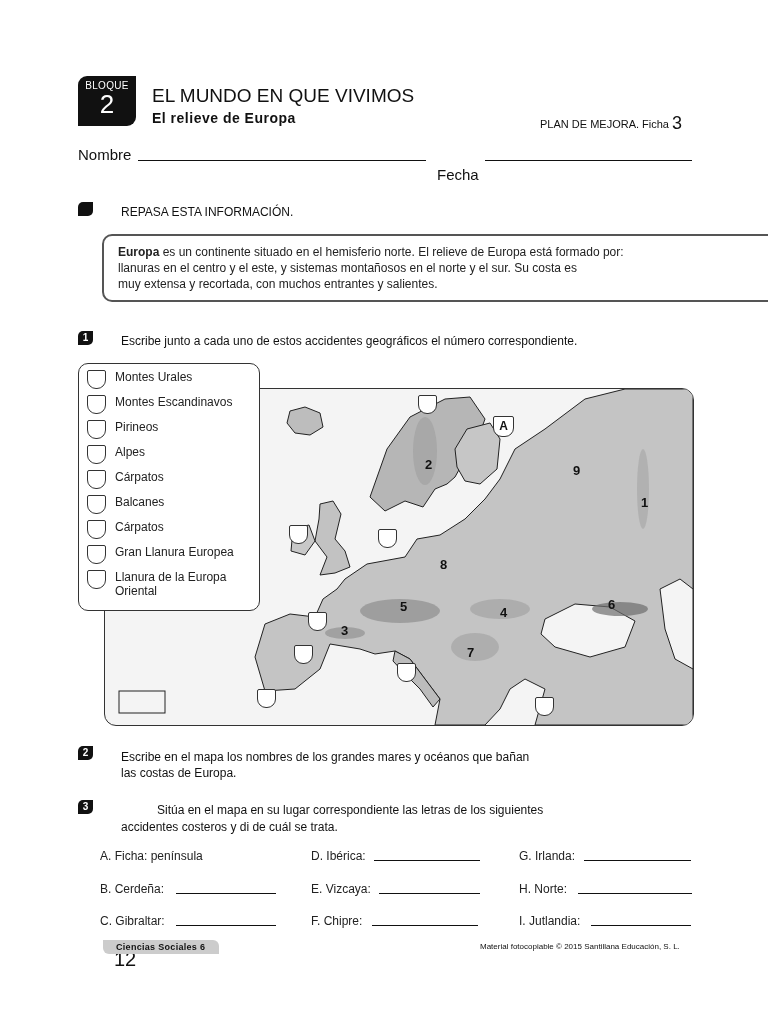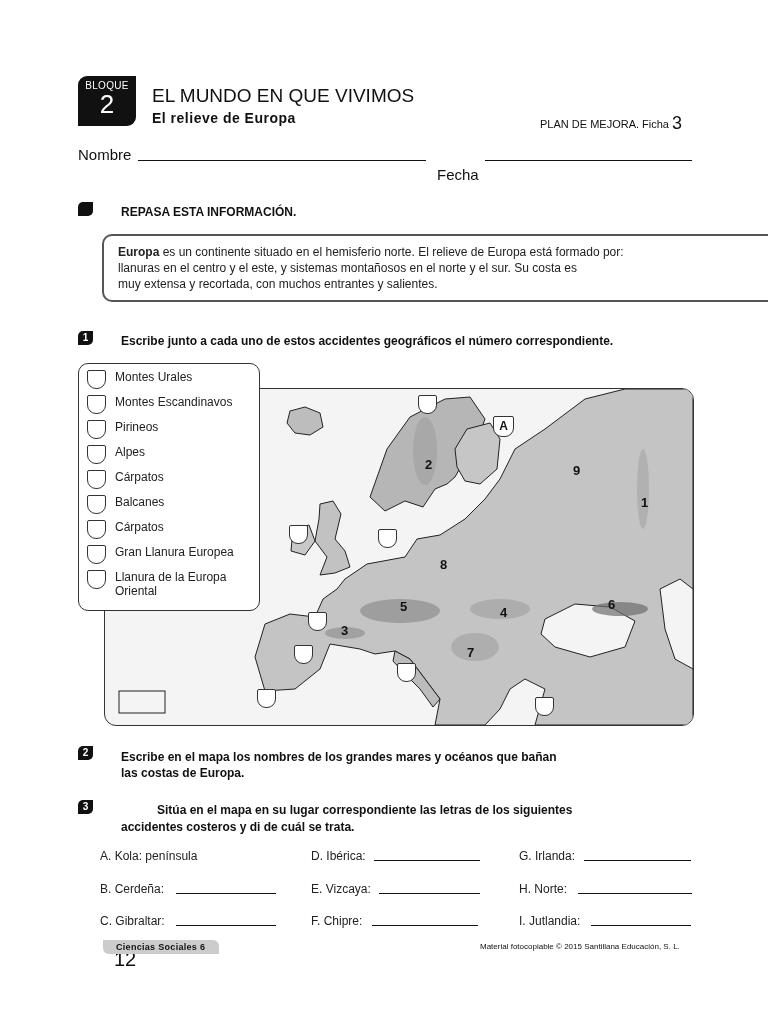--- a/index.html
+++ b/index.html
@@ -8,21 +8,21 @@
   .bloque{left:78px;top:76px;width:58px;height:50px;background:#111;border-radius:9px 0 9px 0;color:#fff;text-align:center;}
   .bloque .lbl{font-size:10px;letter-spacing:0.3px;margin-top:4px;display:block;}
   .bloque .num{font-size:26px;line-height:26px;display:block;margin-top:0;}
   .title{left:152px;top:85px;font-size:19px;}
   .subtitle{left:152px;top:110px;font-size:14px;font-weight:bold;letter-spacing:0.5px;}
   .plan{left:540px;top:113px;font-size:11px;}
   .plan .n{font-size:18px;vertical-align:-1px;}
   .field-label{font-size:15px;}
   .line{border-bottom:1px solid #111;}
   .sec-bullet{background:#111;border-radius:5px 0 5px 0;color:#fff;font-size:10px;font-weight:bold;text-align:center;line-height:14px;width:15px;height:14px;}
-  .sec-text{font-size:12px;font-weight:bold;padding-left:20px;}
+  .sec-text{font-size:12px;font-weight:normal;padding-left:20px;}
   .infobox{left:102px;top:234px;width:678px;height:68px;border:2px solid #555;border-radius:10px;box-sizing:border-box;padding:8px 14px;font-size:12px;line-height:16px;color:#222;}
   .legend{left:78px;top:363px;width:182px;height:248px;border:1px solid #333;border-radius:10px;background:#fff;z-index:3;box-sizing:border-box;padding:6px 0 0 8px;}
   .legend .item{display:flex;align-items:flex-start;height:25px;font-size:12px;color:#222;}
   .legend .box{width:17px;height:17px;border:1px solid #333;border-radius:2px 2px 9px 9px;margin-right:9px;flex:none;}
   .map{left:104px;top:388px;width:588px;height:336px;border:1px solid #333;border-radius:12px;background:#f4f4f4;overflow:hidden;}
   .maplabel{font-size:13px;font-weight:bold;color:#111;position:absolute;}
   .slot{position:absolute;width:17px;height:17px;border:1px solid #333;border-radius:2px 2px 9px 9px;background:#fff;}
   .ans{font-size:12px;color:#222;}
   .footer-page{left:78px;top:948px;font-size:20px;margin-left:36px;}
   .footer-pill{left:103px;top:940px;width:116px;height:14px;background:#ccc;border-radius:0 6px 0 6px;font-size:9px;font-weight:bold;line-height:14px;padding-left:13px;box-sizing:border-box;letter-spacing:0.3px;}
@@ -150,21 +150,21 @@
 </div>
 
 <div class="abs sec-bullet" style="left:78px;top:746px;">2</div>
 <div class="abs sec-text" style="left:101px;top:750px;">Escribe en el mapa los nombres de los grandes mares y océanos que bañan</div>
 <div class="abs sec-text" style="left:101px;top:766px;">las costas de Europa.</div>
 
 <div class="abs sec-bullet" style="left:78px;top:800px;">3</div>
 <div class="abs sec-text" style="left:101px;top:803px;margin-left:36px;">Sitúa en el mapa en su lugar correspondiente las letras de los siguientes</div>
 <div class="abs sec-text" style="left:101px;top:820px;">accidentes costeros y di de cuál se trata.</div>
 
-<div class="abs ans" style="left:100px;top:849px;">A.  Kola: península</div>
+<div class="abs ans" style="left:100px;top:849px;">A.  Ficha: península</div>
 <div class="abs ans" style="left:311px;top:849px;">D.  Ibérica:</div>
 <div class="abs line" style="left:374px;top:860px;width:106px;"></div>
 <div class="abs ans" style="left:519px;top:849px;">G.  Irlanda:</div>
 <div class="abs line" style="left:584px;top:860px;width:107px;"></div>
 
 <div class="abs ans" style="left:100px;top:882px;">B.  Cerdeña:</div>
 <div class="abs line" style="left:176px;top:893px;width:100px;"></div>
 <div class="abs ans" style="left:311px;top:882px;">E.  Vizcaya:</div>
 <div class="abs line" style="left:379px;top:893px;width:101px;"></div>
 <div class="abs ans" style="left:519px;top:882px;">H.  Norte:</div>

